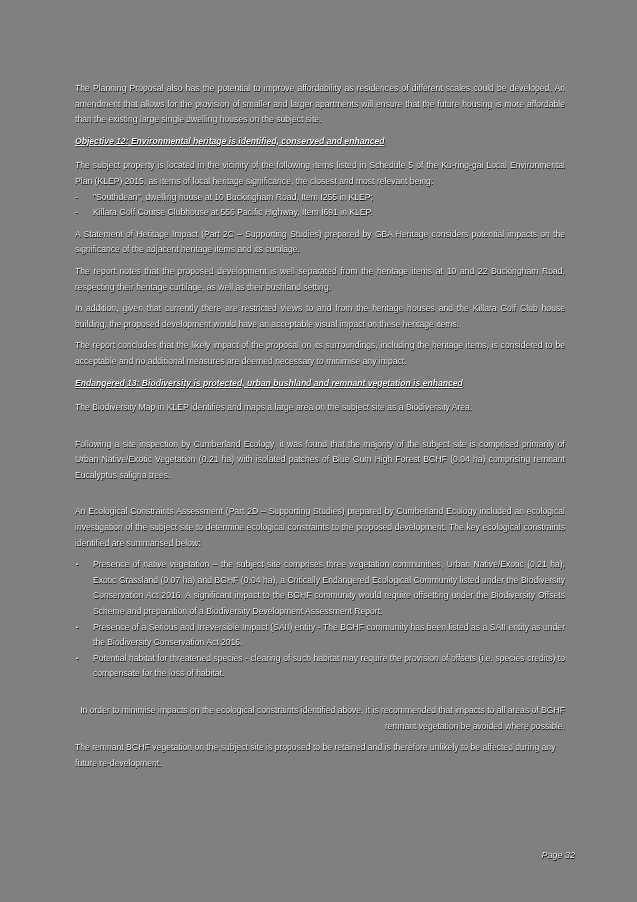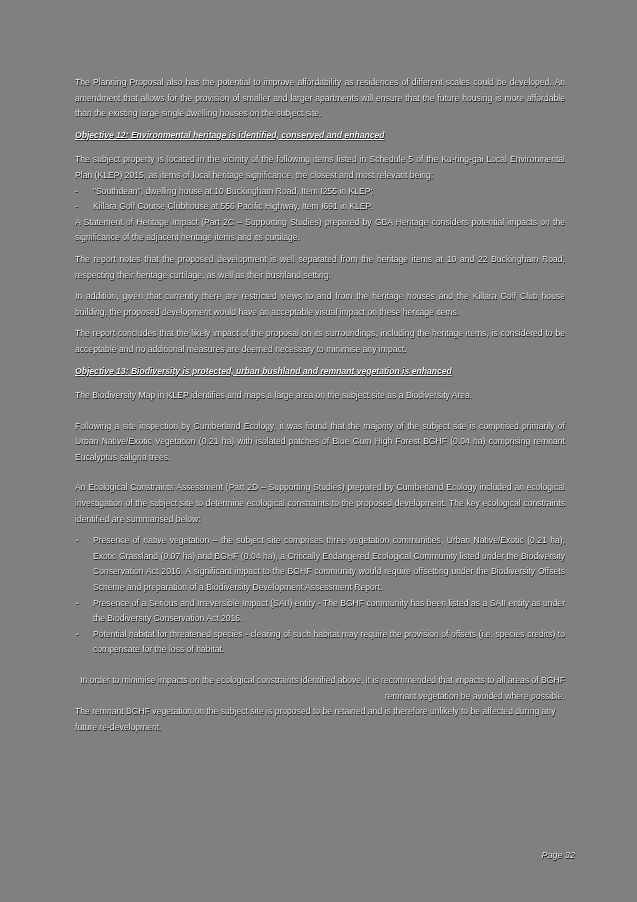--- a/index.html
+++ b/index.html
@@ -6,21 +6,21 @@
   body {
     width:637px; height:902px; background:#808080; overflow:hidden;
     font-family:"Liberation Sans", sans-serif; color:#ffffff;
   }
   .page { position:relative; width:637px; height:902px; }
   .content {
     position:absolute; left:75px; top:75px; width:490px;
     font-size:8.6px; line-height:15.6px; text-align:justify;
     text-shadow: 0 0 0.6px #000, 0.5px 0.5px 0 #000;
   }
-  p { margin:0 0 6px 0; }
+  p { margin:6px 0 6px 0; }
   .heading { font-style:italic; font-weight:bold; text-decoration:underline; margin:6px 0 9px 0; }
   ul { margin:0 0 6px 0; padding:0; list-style:none; }
   ul li { position:relative; padding-left:18px; }
   ul li::before { content:"-"; position:absolute; left:0; }
   ul.dot li::before { content:"▪"; font-size:6px; left:1px; }
   .gap { height:9px; }
   .tight { margin-bottom:0; }
   .footer {
     position:absolute; right:62px; top:850px; font-size:9px; font-style:italic;
     text-shadow: 0 0 0.6px #000, 0.5px 0.5px 0 #000;
@@ -36,21 +36,21 @@
     <div class="heading">Objective 12: Environmental heritage is identified, conserved and enhanced</div>
     <p class="tight">The subject property is located in the vicinity of the following items listed in Schedule 5 of the Ku-ring-gai Local Environmental Plan (KLEP) 2015, as items of local heritage significance, the closest and most relevant being:</p>
     <ul class="tight">
       <li>"Southdean", dwelling house at 10 Buckingham Road, Item I255 in KLEP;</li>
       <li>Killara Golf Course Clubhouse at 556 Pacific Highway, Item I691 in KLEP.</li>
     </ul>
     <p>A Statement of Heritage Impact (Part 2C – Supporting Studies) prepared by GBA Heritage considers potential impacts on the significance of the adjacent heritage items and its curtilage.</p>
     <p>The report notes that the proposed development is well separated from the heritage items at 10 and 22 Buckingham Road, respecting their heritage curtilage, as well as their bushland setting.</p>
     <p>In addition, given that currently there are restricted views to and from the heritage houses and the Killara Golf Club house building, the proposed development would have an acceptable visual impact on these heritage items.</p>
     <p>The report concludes that the likely impact of the proposal on its surroundings, including the heritage items, is considered to be acceptable and no additional measures are deemed necessary to minimise any impact.</p>
-    <div class="heading">Objective 13: Biodiversity is protected, urban bushland and remnant vegetation is enhanced</div>
+    <div class="heading">Endangered 13: Biodiversity is protected, urban bushland and remnant vegetation is enhanced</div>
     <p>The Biodiversity Map in KLEP identifies and maps a large area on the subject site as a Biodiversity Area.</p>
     <div class="gap"></div>
     <p>Following a site inspection by Cumberland Ecology, it was found that the majority of the subject site is comprised primarily of Urban Native/Exotic Vegetation (0.21 ha) with isolated patches of Blue Gum High Forest BGHF (0.04 ha) comprising remnant Eucalyptus saligna trees.</p>
     <div class="gap"></div>
     <p>An Ecological Constraints Assessment (Part 2D – Supporting Studies) prepared by Cumberland Ecology included an ecological investigation of the subject site to determine ecological constraints to the proposed development. The key ecological constraints identified are summarised below:</p>
     <ul class="dot">
       <li>Presence of native vegetation – the subject site comprises three vegetation communities, Urban Native/Exotic (0.21 ha), Exotic Grassland (0.07 ha) and BGHF (0.04 ha), a Critically Endangered Ecological Community listed under the Biodiversity Conservation Act 2016. A significant impact to the BGHF community would require offsetting under the Biodiversity Offsets Scheme and preparation of a Biodiversity Development Assessment Report.</li>
       <li>Presence of a Serious and Irreversible Impact (SAII) entity - The BGHF community has been listed as a SAII entity as under the Biodiversity Conservation Act 2016.</li>
       <li>Potential habitat for threatened species - clearing of such habitat may require the provision of offsets (i.e. species credits) to compensate for the loss of habitat.</li>
     </ul>

